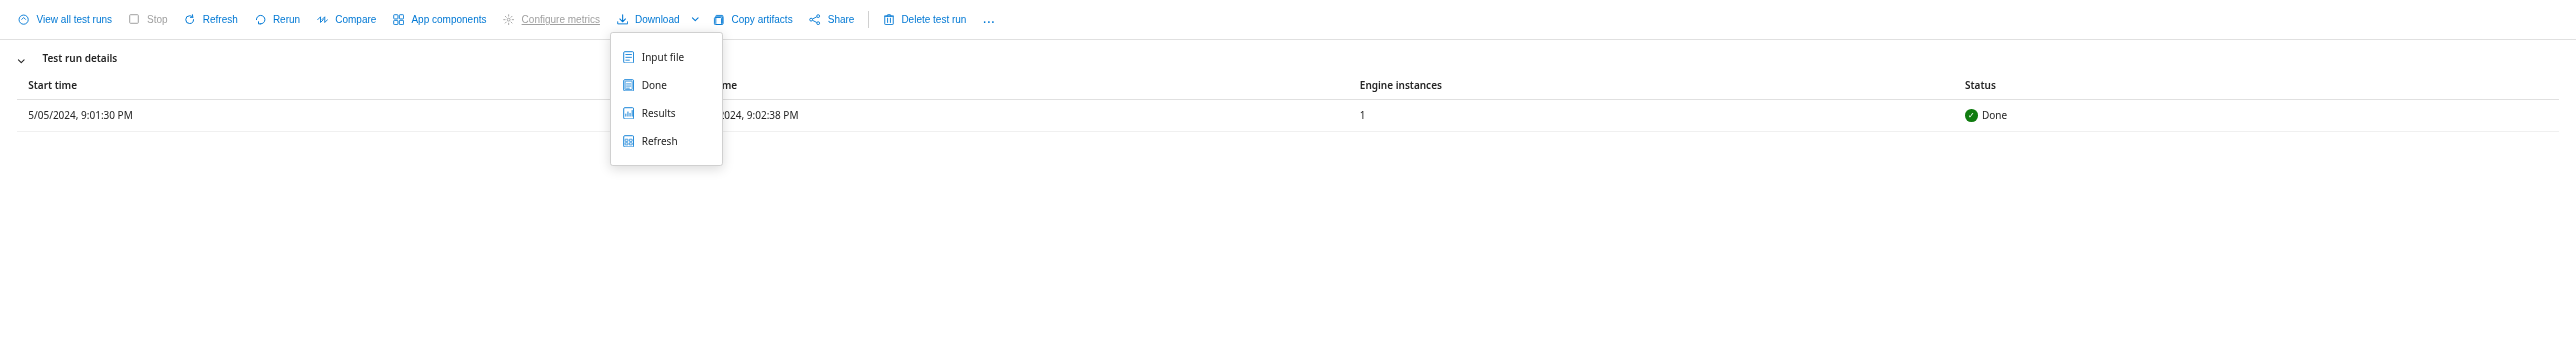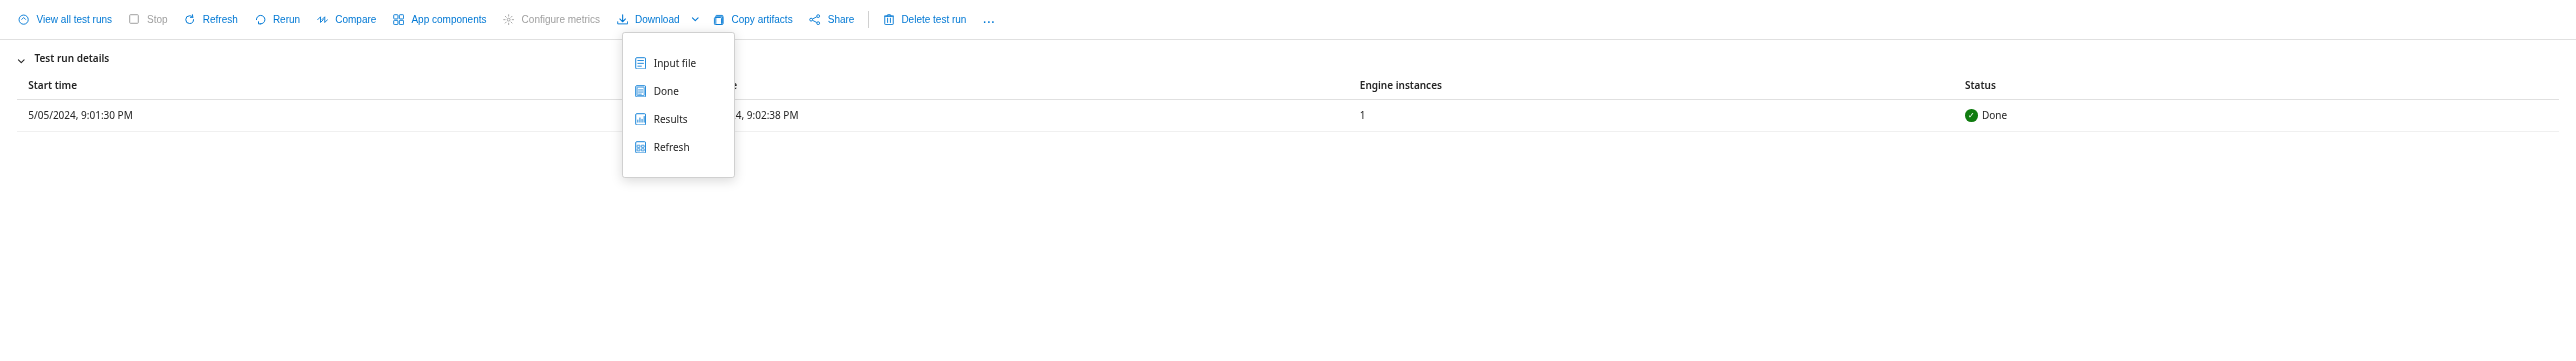--- a/index.html
+++ b/index.html
@@ -71,28 +71,28 @@
       cursor: pointer;
       color: #0078d4;
       border-radius: 2.8px;
       display: flex;
       align-items: center;
     }
 
     .dropdown-menu {
       position: absolute;
       top: calc(100% + 2.8px);
-      left: 12px;
+      left: 0;
       background: #fff;
       border: 0.7px solid #d0d0d0;
       border-radius: 2.8px;
       box-shadow: 0 2.8px 11.3px rgba(0,0,0,0.15);
       min-width: 113px;
       z-index: 100;
-      padding: 16px 0;
+      padding: 10px 0;
     }
 
     .dropdown-item {
       display: flex;
       align-items: center;
       gap: 7px;
       padding: 7px 11.3px;
       cursor: pointer;
       color: #242424;
       font-size: 10px;
@@ -107,21 +107,21 @@
     }
 
     
     .main-content {
       padding: 0;
     }
 
     .section-header {
       display: flex;
       align-items: flex-end;
-      gap: 9px;
+      gap: 17px;
       padding: 11.3px 17px 5.7px 17px;
       font-size: 10px;
       font-weight: 600;
     }
 
     .chevron-icon {
       display: inline-flex;
       align-items: center;
     }
 
@@ -243,21 +243,21 @@
     <span>App components</span>
   </button>
 
   <button class="toolbar-btn disabled">
     <span class="toolbar-icon">
       <svg width="11.3" height="11.3" viewBox="0 0 16 16" fill="none">
         <circle cx="8" cy="8" r="2" stroke="#a0a0a0" stroke-width="1.3"></circle>
         <path d="M8 1v2M8 13v2M1 8h2M13 8h2M3.22 3.22l1.42 1.42M11.36 11.36l1.42 1.42M3.22 12.78l1.42-1.42M11.36 4.64l1.42-1.42" stroke="#a0a0a0" stroke-width="1.3" stroke-linecap="round"></path>
       </svg>
     </span>
-    <span style="color:#a0a0a0;">Configure metrics</span>
+    <span style="color:#a0a0a0;text-decoration:underline;">Configure metrics</span>
   </button>
 
   <div class="download-btn-group">
     <button class="toolbar-btn">
       <span class="toolbar-icon">
         <svg width="11.3" height="11.3" viewBox="0 0 16 16" fill="none">
           <path d="M8 1v9M4 7l4 4 4-4" stroke="#0078d4" stroke-width="1.5" stroke-linecap="round" stroke-linejoin="round"></path>
           <path d="M1 11v3h14v-3" stroke="#0078d4" stroke-width="1.3" stroke-linecap="round" stroke-linejoin="round" fill="none"></path>
         </svg>
       </span>

